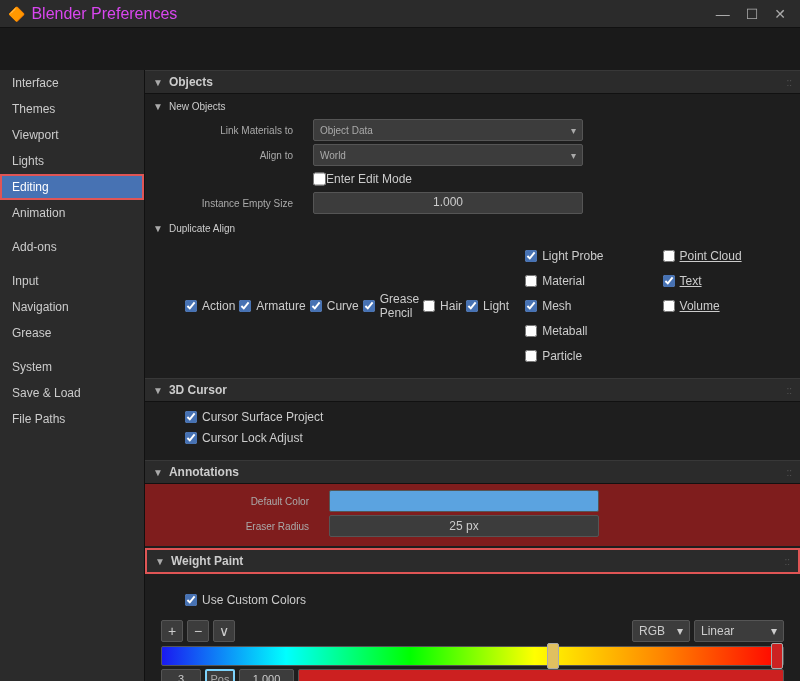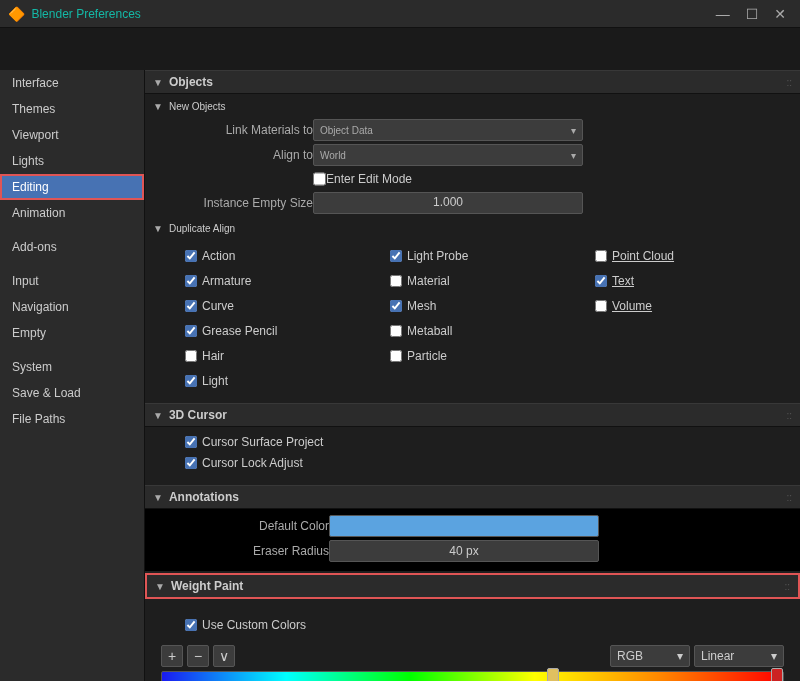--- a/index.html
+++ b/index.html
@@ -9,21 +9,21 @@
       background: #2b2b2b;
       height: 28px;
       display: flex;
       align-items: center;
       padding: 0 8px;
       border-bottom: 1px solid #111;
       justify-content: space-between;
     }
     .title-bar-left { display: flex; align-items: center; gap: 6px; }
     .title-icon { color: #e87d0d; font-size: 14px; }
-    .title-text { color: #14b8a6; font-size: 12px; }
+    .title-text { color: #d946ef; font-size: 16px; }
     .title-controls { display: flex; gap: 4px; }
     .title-btn { background: none; border: none; color: #aaa; font-size: 14px; cursor: pointer; padding: 2px 6px; }
 
     .app-body { display: flex; height: calc(681px - 28px); margin-top: 42px; }
 
     
     .sidebar {
       width: 145px;
       background: #2b2b2b;
       border-right: 1px solid #111;
@@ -71,21 +71,21 @@
       cursor: pointer;
       border-bottom: 1px solid #111;
       border-top: 1px solid #383838;
       margin-top: 2px;
     }
     .section-header:first-child { margin-top: 0; }
     .section-triangle { margin-right: 6px; font-size: 10px; color: #aaa; }
     .section-label { font-size: 12px; color: #cccccc; font-weight: bold; }
     .section-drag { margin-left: auto; color: #555; font-size: 10px; }
 
-    .section-content { padding: 6px 16px; background: #000000; }
+    .section-content { padding: 6px 16px; background: #7f1d1d; }
 
     
     .subsection-header {
       padding: 3px 8px;
       display: flex;
       align-items: center;
       cursor: pointer;
       margin: 4px 0;
     }
     .subsection-triangle { margin-right: 6px; font-size: 10px; color: #aaa; }
@@ -95,22 +95,22 @@
     .form-row {
       display: flex;
       align-items: center;
       margin-bottom: 3px;
       padding: 0 8px;
     }
     .form-label {
       text-align: right;
       color: #aaa;
       flex: 0 0 160px;
-      padding-right: 0;
-      font-size: 12px;
+      padding-right: 20px;
+      font-size: 10px;
     }
     .form-control {
       flex: 1;
       max-width: 270px;
     }
     .dropdown {
       background: #3c3c3c;
       border: 1px solid #555;
       color: #cccccc;
       padding: 2px 6px;
@@ -219,21 +219,21 @@
       border: 1px solid #555;
       color: #ccc;
       padding: 2px 6px;
       height: 22px;
       display: flex; align-items: center; justify-content: space-between;
       cursor: pointer;
       border-radius: 2px;
       font-size: 12px;
     }
     .grad-spacer { flex: 1; }
-    .rgb-dropdown { width: 80px; }
+    .rgb-dropdown { width: 58px; }
     .linear-dropdown { width: 90px; }
 
     .gradient-bar-container {
       padding: 0 16px;
       position: relative;
     }
     .gradient-bar {
       height: 20px;
       border-radius: 2px;
       background: linear-gradient(to right, #1a1af0, #00ffff, #00ff00, #ffff00, #ff8800, #ff0000);
@@ -344,21 +344,21 @@
     <div class="sidebar-item">Themes</div>
     <div class="sidebar-item">Viewport</div>
     <div class="sidebar-item">Lights</div>
     <div class="sidebar-item active">Editing</div>
     <div class="sidebar-item">Animation</div>
     <div class="sidebar-separator"></div>
     <div class="sidebar-item">Add-ons</div>
     <div class="sidebar-separator"></div>
     <div class="sidebar-item">Input</div>
     <div class="sidebar-item">Navigation</div>
-    <div class="sidebar-item">Empty</div>
+    <div class="sidebar-item">Grease</div>
     <div class="sidebar-separator"></div>
     <div class="sidebar-item">System</div>
     <div class="sidebar-item">Save &amp; Load</div>
     <div class="sidebar-item">File Paths</div>
     <div class="sidebar-bottom">
       <span class="hamburger-icon">☰</span>
     </div>
   </div>
 
   <div class="main-content">
@@ -406,21 +406,21 @@
       </div>
     </div>
 
     <div class="subsection-header" style="margin-top: 6px;">
       <span class="subsection-triangle">▼</span>
       <span class="subsection-label">Duplicate Align</span>
     </div>
 
     <div class="dup-grid">
 
-      <div style="display:flex; flex-direction:column; gap:4px;">
+      <div style="display:flex; flex-direction:row; gap:4px;">
         <div class="checkbox-row">
           <input type="checkbox" checked="" style="">
           <span class="checkbox-label">Action</span>
         </div>
         <div class="checkbox-row">
           <input type="checkbox" checked="" style="">
           <span class="checkbox-label">Armature</span>
         </div>
         <div class="checkbox-row">
           <input type="checkbox" checked="" style="">
@@ -500,21 +500,21 @@
       <span class="section-label">Annotations</span>
       <span class="section-drag">::</span>
     </div>
     <div class="section-content">
       <div class="annotation-row">
         <div class="form-label">Default Color</div>
         <div class="color-swatch"></div>
       </div>
       <div class="annotation-row">
         <div class="form-label">Eraser Radius</div>
-        <div class="eraser-field">40 px</div>
+        <div class="eraser-field">25 px</div>
       </div>
     </div>
 
     <div class="weight-section-header">
       <span class="section-triangle">▼</span>
       <span class="section-label">Weight Paint</span>
       <span class="section-drag">::</span>
     </div>
     <div style="padding: 15px 0;">
       <div class="cursor-section" style="padding-top:2px; padding-bottom:4px;">

